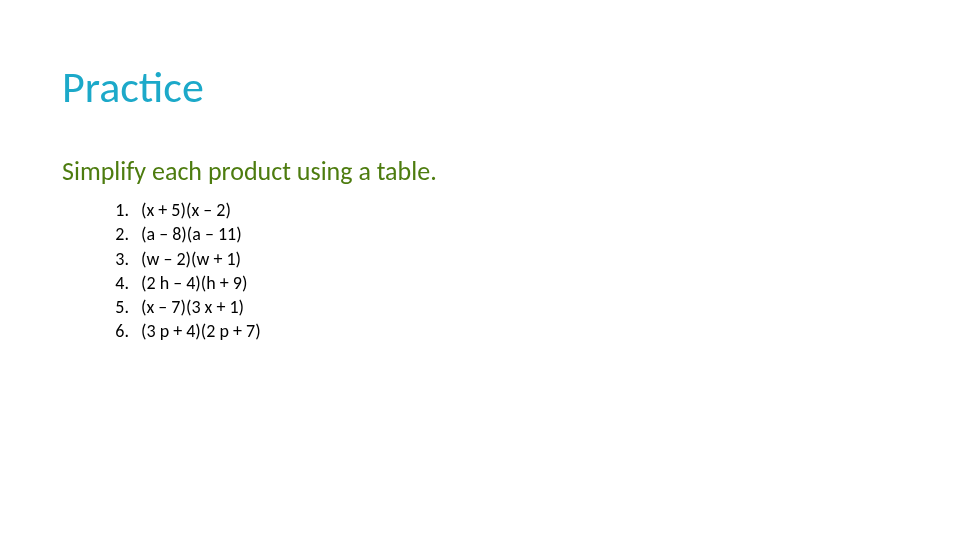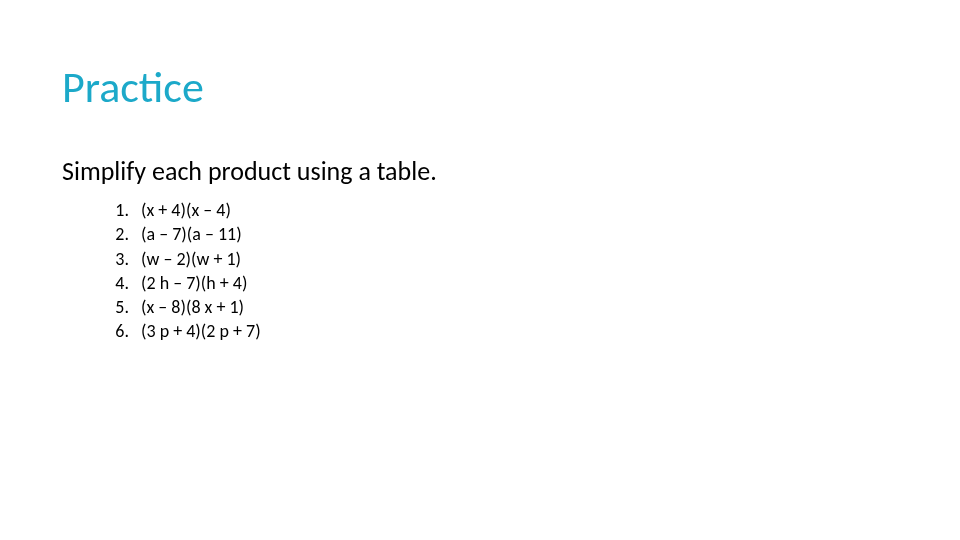--- a/index.html
+++ b/index.html
@@ -25,21 +25,21 @@
     font-size: 44px;
     font-weight: 400;
     color: #1ca9c9; 
     font-family: "Calibri Light", Calibri, "Segoe UI", Arial, sans-serif;
   }
   .instruction {
     position: absolute;
     left: 62px;
     top: 155px;
     font-size: 26px;
-    color: #000000;
+    color: #4d7c0f;
     text-align: right;
   }
   .list {
     position: absolute;
     left: 95px;
     top: 198px;
     font-size: 18px;
     line-height: 1.35;
   }
   .list-row {
@@ -59,37 +59,37 @@
 
 <div class="slide">
 
   <div class="title">Practice</div>
 
   <div class="instruction">Simplify each product using a table.</div>
 
   <div class="list">
     <div class="list-row">
       <span class="num">1.</span>
-      <span class="expr">(x + 4)(x – 4)</span>
+      <span class="expr">(x + 5)(x – 2)</span>
     </div>
     <div class="list-row">
       <span class="num">2.</span>
-      <span class="expr">(a – 7)(a – 11)</span>
+      <span class="expr">(a – 8)(a – 11)</span>
     </div>
     <div class="list-row">
       <span class="num">3.</span>
       <span class="expr">(w – 2)(w + 1)</span>
     </div>
     <div class="list-row">
       <span class="num">4.</span>
-      <span class="expr">(2 h – 7)(h + 4)</span>
+      <span class="expr">(2 h – 4)(h + 9)</span>
     </div>
     <div class="list-row">
       <span class="num">5.</span>
-      <span class="expr">(x – 8)(8 x + 1)</span>
+      <span class="expr">(x – 7)(3 x + 1)</span>
     </div>
     <div class="list-row">
       <span class="num">6.</span>
       <span class="expr">(3 p + 4)(2 p + 7)</span>
     </div>
   </div>
 
 </div>
 
 </body></html>

